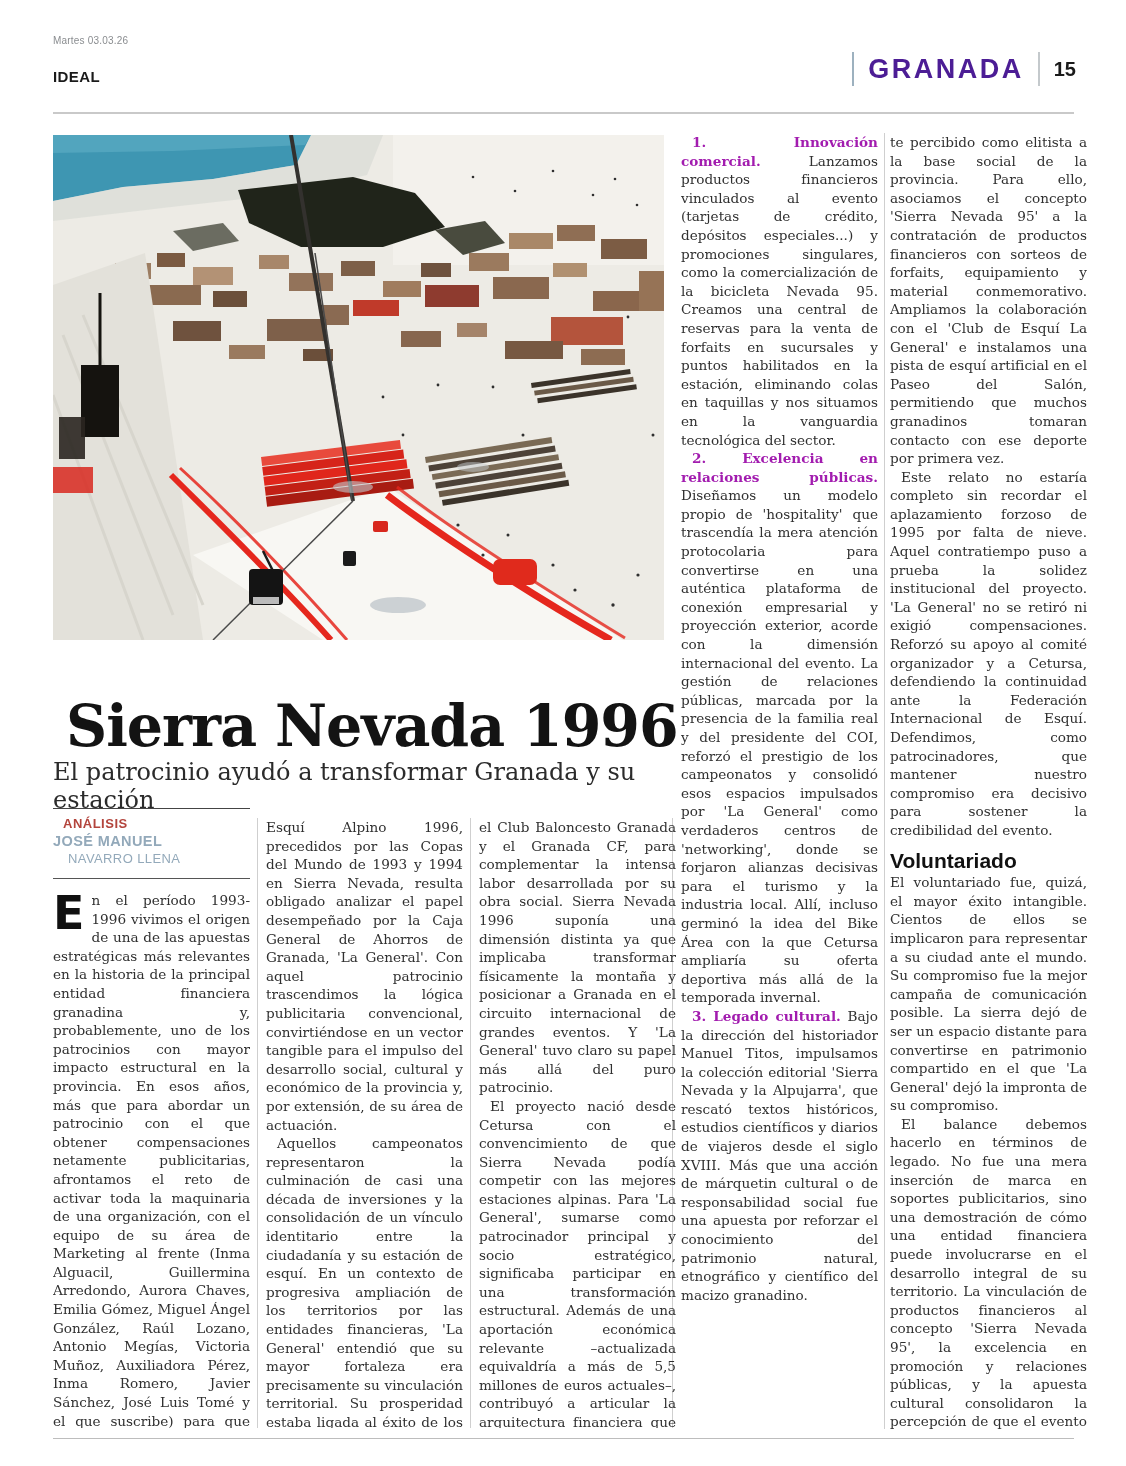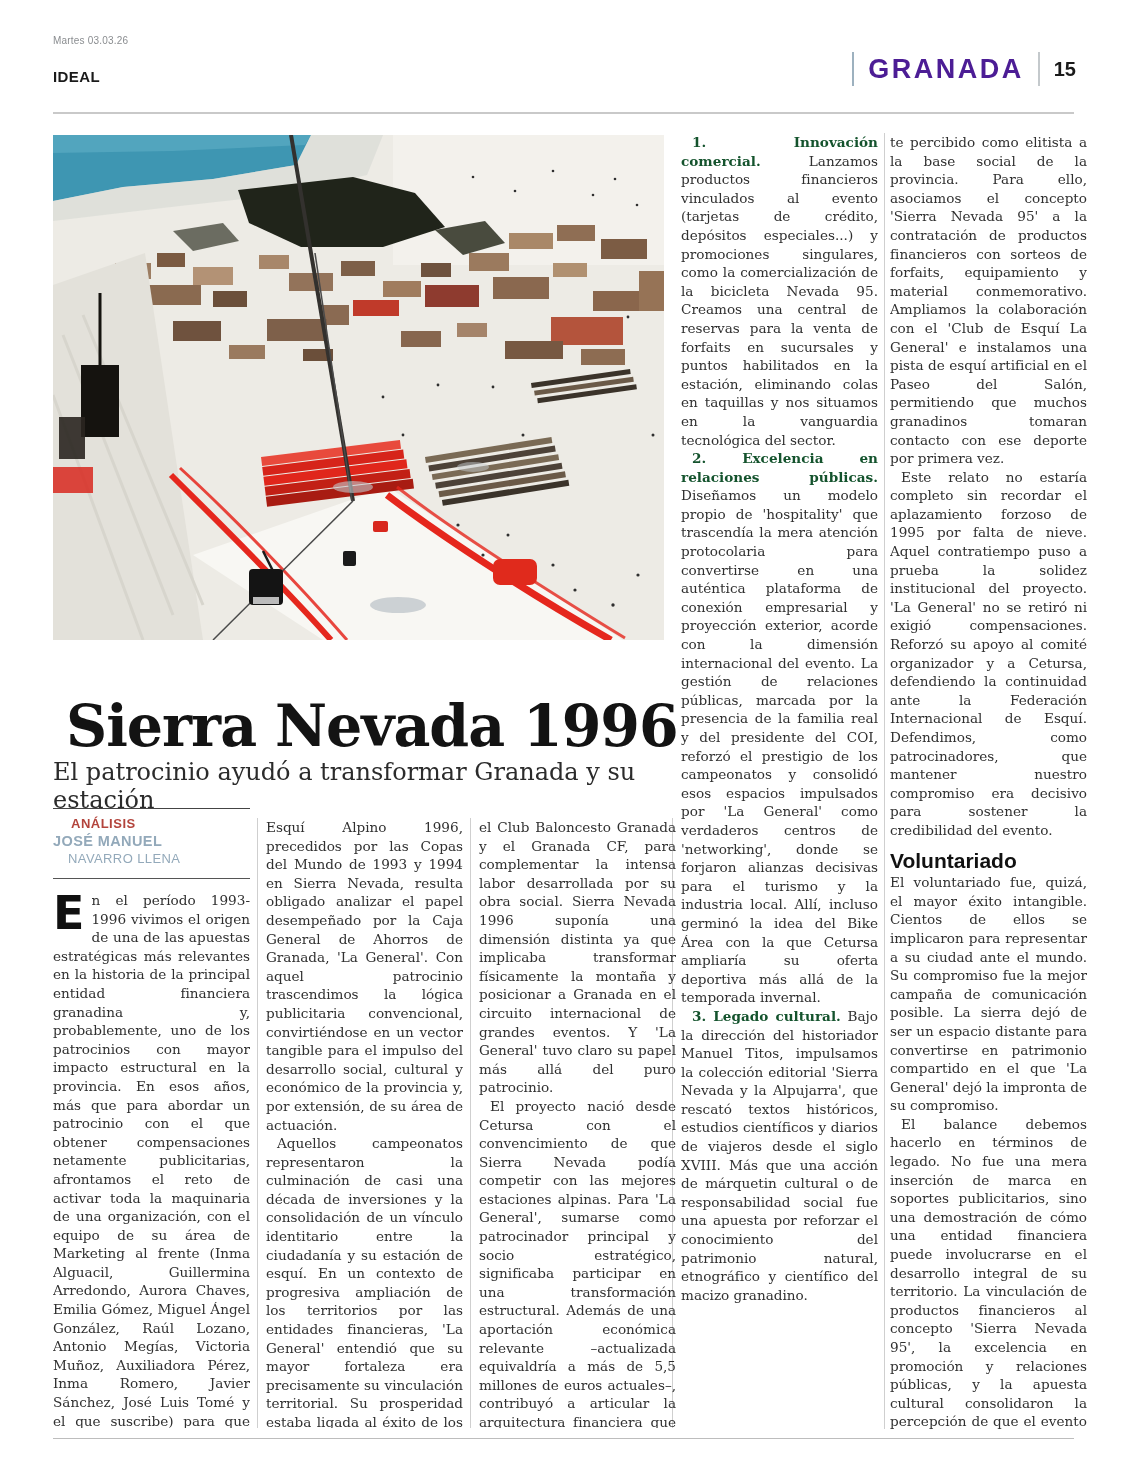--- a/index.html
+++ b/index.html
@@ -24,31 +24,31 @@
 
   
   #headline{left:50px;top:676px;width:640px;font-family:"DejaVu Serif",serif;
             font-size:57px;font-weight:bold;color:#131313;letter-spacing:-1px;}
   #subheadline{left:53px;top:758px;width:640px;font-family:"DejaVu Serif",serif;
             font-size:24px;font-weight:normal;color:#2b2b2b;}
 
   
   .thinrule{height:1px;background:#444;}
   #byline-rule-top{left:53px;top:808px;width:197px;}
-  #byline-kicker{left:71px;top:816px;font-size:13px;font-weight:bold;letter-spacing:.5px;color:#b3443c;}
+  #byline-kicker{left:63px;top:816px;font-size:13px;font-weight:bold;letter-spacing:.5px;color:#b3443c;}
   #byline-a1{left:53px;top:833px;font-size:14.5px;font-weight:bold;letter-spacing:.4px;color:#93a9ba;}
   #byline-a2{left:68px;top:851px;font-size:13px;font-weight:normal;letter-spacing:.4px;color:#93a9ba;}
   #byline-rule-bot{left:53px;top:878px;width:197px;background:#555;}
 
   
   .col{width:197px;overflow:hidden;font-family:"DejaVu Serif",serif;font-size:13.6px;
        line-height:18.6px;color:#303030;text-align:justify;hyphens:auto;-webkit-hyphens:auto;}
   .col p{margin:0;}
   .col p.ind{text-indent:11px;}
-  .lead{font-weight:bold;color:#14532d;}
+  .lead{font-weight:bold;color:#a21caf;}
   .subhead{font-family:Liberation Sans, sans-serif;font-size:21px;font-weight:bold;
            color:#111;margin:12px 0 3px 0;text-align:left;}
   #col1{left:53px;top:891px;height:537px;}
   #col2{left:266px;top:818px;height:610px;}
   #col3{left:479px;top:818px;height:610px;}
   #col4{left:681px;top:133px;height:1296px;}
   #col5{left:890px;top:133px;height:1296px;}
 
   .dropcap{float:left;font-family:"DejaVu Sans",sans-serif;font-weight:800;font-size:46px;
            line-height:38px;padding:3px 7px 0 0;color:#101010;}

